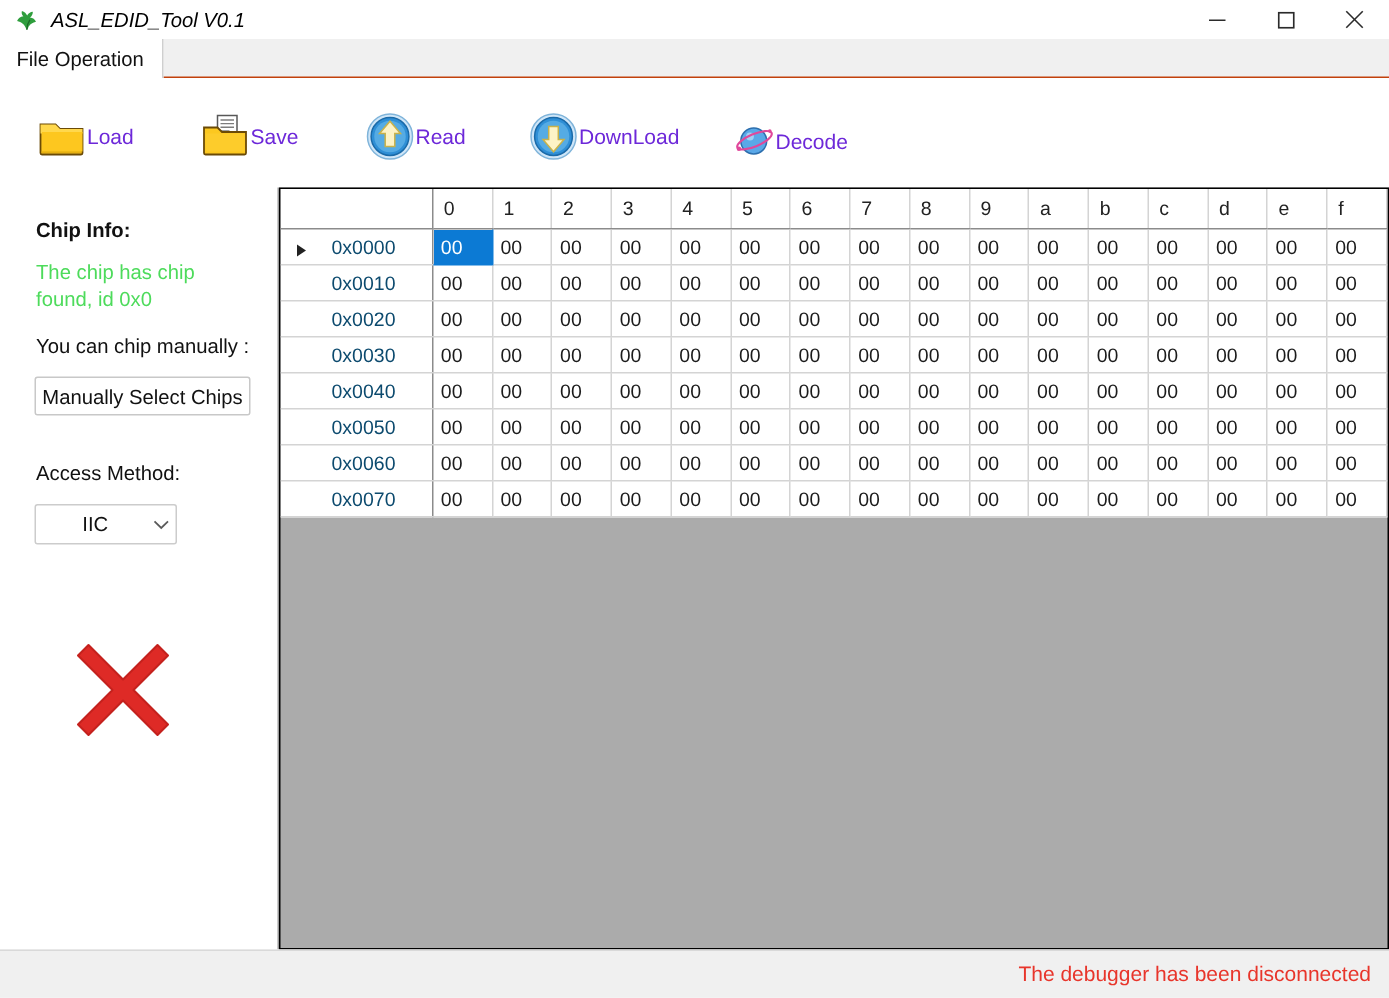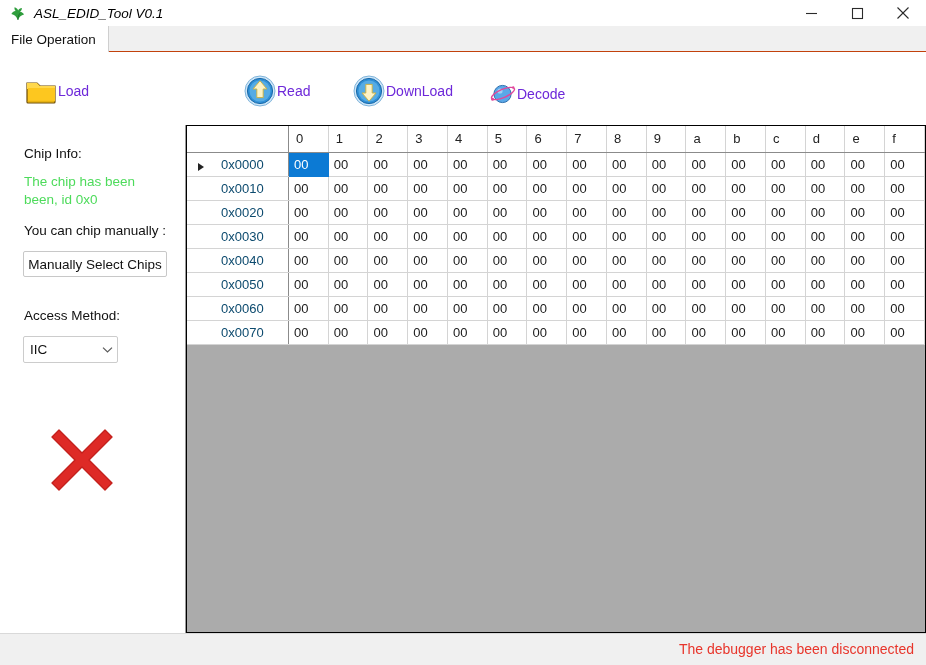--- a/index.html
+++ b/index.html
@@ -133,21 +133,21 @@
     left: 0; top: 125px;
     width: 186px; height: 508px;
     background: #ffffff;
   }
   .lp-label {
     position: absolute;
     font-size: 13.5px;
     color: #111111;
     white-space: nowrap;
   }
-  #lp-chipinfo-label { left: 24px; top: 21px; }
+  #lp-chipinfo-label { left: 24px; top: 21px; font-weight: bold; }
   #lp-chipinfo-value {
     left: 24px; top: 48px;
     width: 130px;
     color: #4ddb5b;
     line-height: 18px;
     white-space: normal;
   }
   #lp-manual-label { left: 24px; top: 98px; }
   #lp-select-chips {
     position: absolute;
@@ -168,20 +168,21 @@
     position: absolute;
     left: 23px; top: 211px;
     width: 95px; height: 27px;
     background: #ffffff;
     border: 1px solid #cccccc;
     border-radius: 2px;
     box-sizing: border-box;
     display: flex;
     align-items: center;
     cursor: default;
+    text-align: center;
   }
   .combobox .cb-value {
     font-size: 13.5px;
     color: #111111;
     padding-left: 6px;
     flex: 1 1 auto;
   }
   .combobox .cb-arrow {
     width: 20px;
     display: flex;
@@ -342,20 +343,34 @@
         <svg class="tool-ico" viewBox="0 0 34 34" xmlns="http://www.w3.org/2000/svg">
           <path d="M3 9 h10 l3 3 h15 v16 a1 1 0 0 1 -1 1 H4 a1 1 0 0 1 -1 -1 Z" fill="#fcc820" stroke="#6b4a06" stroke-width="1.2"></path>
           <path d="M3 9 h10 l3 3 h15 v3 H3 Z" fill="#ffd84d" stroke="none"></path>
           <path d="M4 14 h27 v13 H4 Z" fill="#fdc71f" stroke="none"></path>
           <path d="M3.6 27.4 h26.8" stroke="#e0a90c" stroke-width="0.8"></path>
         </svg>
       </span>
       <span class="tool-label">Load</span>
     </button>
 
+    <button class="tool-btn" id="tb-save">
+      <span class="tool-ico">
+        <svg class="tool-ico" viewBox="0 0 34 34" xmlns="http://www.w3.org/2000/svg">
+          <rect x="12" y="3" width="13" height="13" fill="#ffffff" stroke="#585858" stroke-width="1"></rect>
+          <line x1="14" y1="6" x2="23" y2="6" stroke="#7d7d7d" stroke-width="0.9"></line>
+          <line x1="14" y1="8.4" x2="23" y2="8.4" stroke="#7d7d7d" stroke-width="0.9"></line>
+          <line x1="14" y1="10.8" x2="23" y2="10.8" stroke="#7d7d7d" stroke-width="0.9"></line>
+          <line x1="14" y1="13.2" x2="20" y2="13.2" stroke="#7d7d7d" stroke-width="0.9"></line>
+          <path d="M3 11 h9 l3 3 h16 v14 a1 1 0 0 1 -1 1 H4 a1 1 0 0 1 -1 -1 Z" fill="#fcc820" stroke="#6b4a06" stroke-width="1.2"></path>
+          <path d="M4 15 h26 v12 H4 Z" fill="#fdcc2b" stroke="none"></path>
+        </svg>
+      </span>
+      <span class="tool-label">Save</span>
+    </button>
 
     <button class="tool-btn" id="tb-read">
       <span class="tool-ico">
         <svg class="tool-ico" viewBox="0 0 34 34" xmlns="http://www.w3.org/2000/svg">
           <circle cx="17" cy="17" r="15" fill="#cfe6f8" stroke="#7fb4da" stroke-width="1"></circle>
           <circle cx="17" cy="17" r="12.6" fill="#2f8fd6" stroke="#1a6aa8" stroke-width="1"></circle>
           <circle cx="17" cy="17" r="10.5" fill="#55abe4" stroke="none"></circle>
           <path d="M17 6.8 L24 15 h-3.8 v8.6 h-6.4 V15 H10 Z" fill="#fdf3c6" stroke="#c9b24a" stroke-width="1"></path>
         </svg>
       </span>
@@ -386,21 +401,21 @@
       </span>
       <span class="tool-label">Decode</span>
     </button>
 
   </div>
 
   <div class="leftpanel">
 
     <div class="lp-label" id="lp-chipinfo-label">Chip Info:</div>
 
-    <div class="lp-label" id="lp-chipinfo-value">The chip has been been, id 0x0</div>
+    <div class="lp-label" id="lp-chipinfo-value">The chip has chip found, id 0x0</div>
 
     <div class="lp-label" id="lp-manual-label">You can chip manually :</div>
 
     <button id="lp-select-chips">Manually Select Chips</button>
 
     <div class="lp-label" id="lp-access-label">Access Method:</div>
 
     <div class="combobox">
       <span class="cb-value">IIC</span>
       <span class="cb-arrow">

